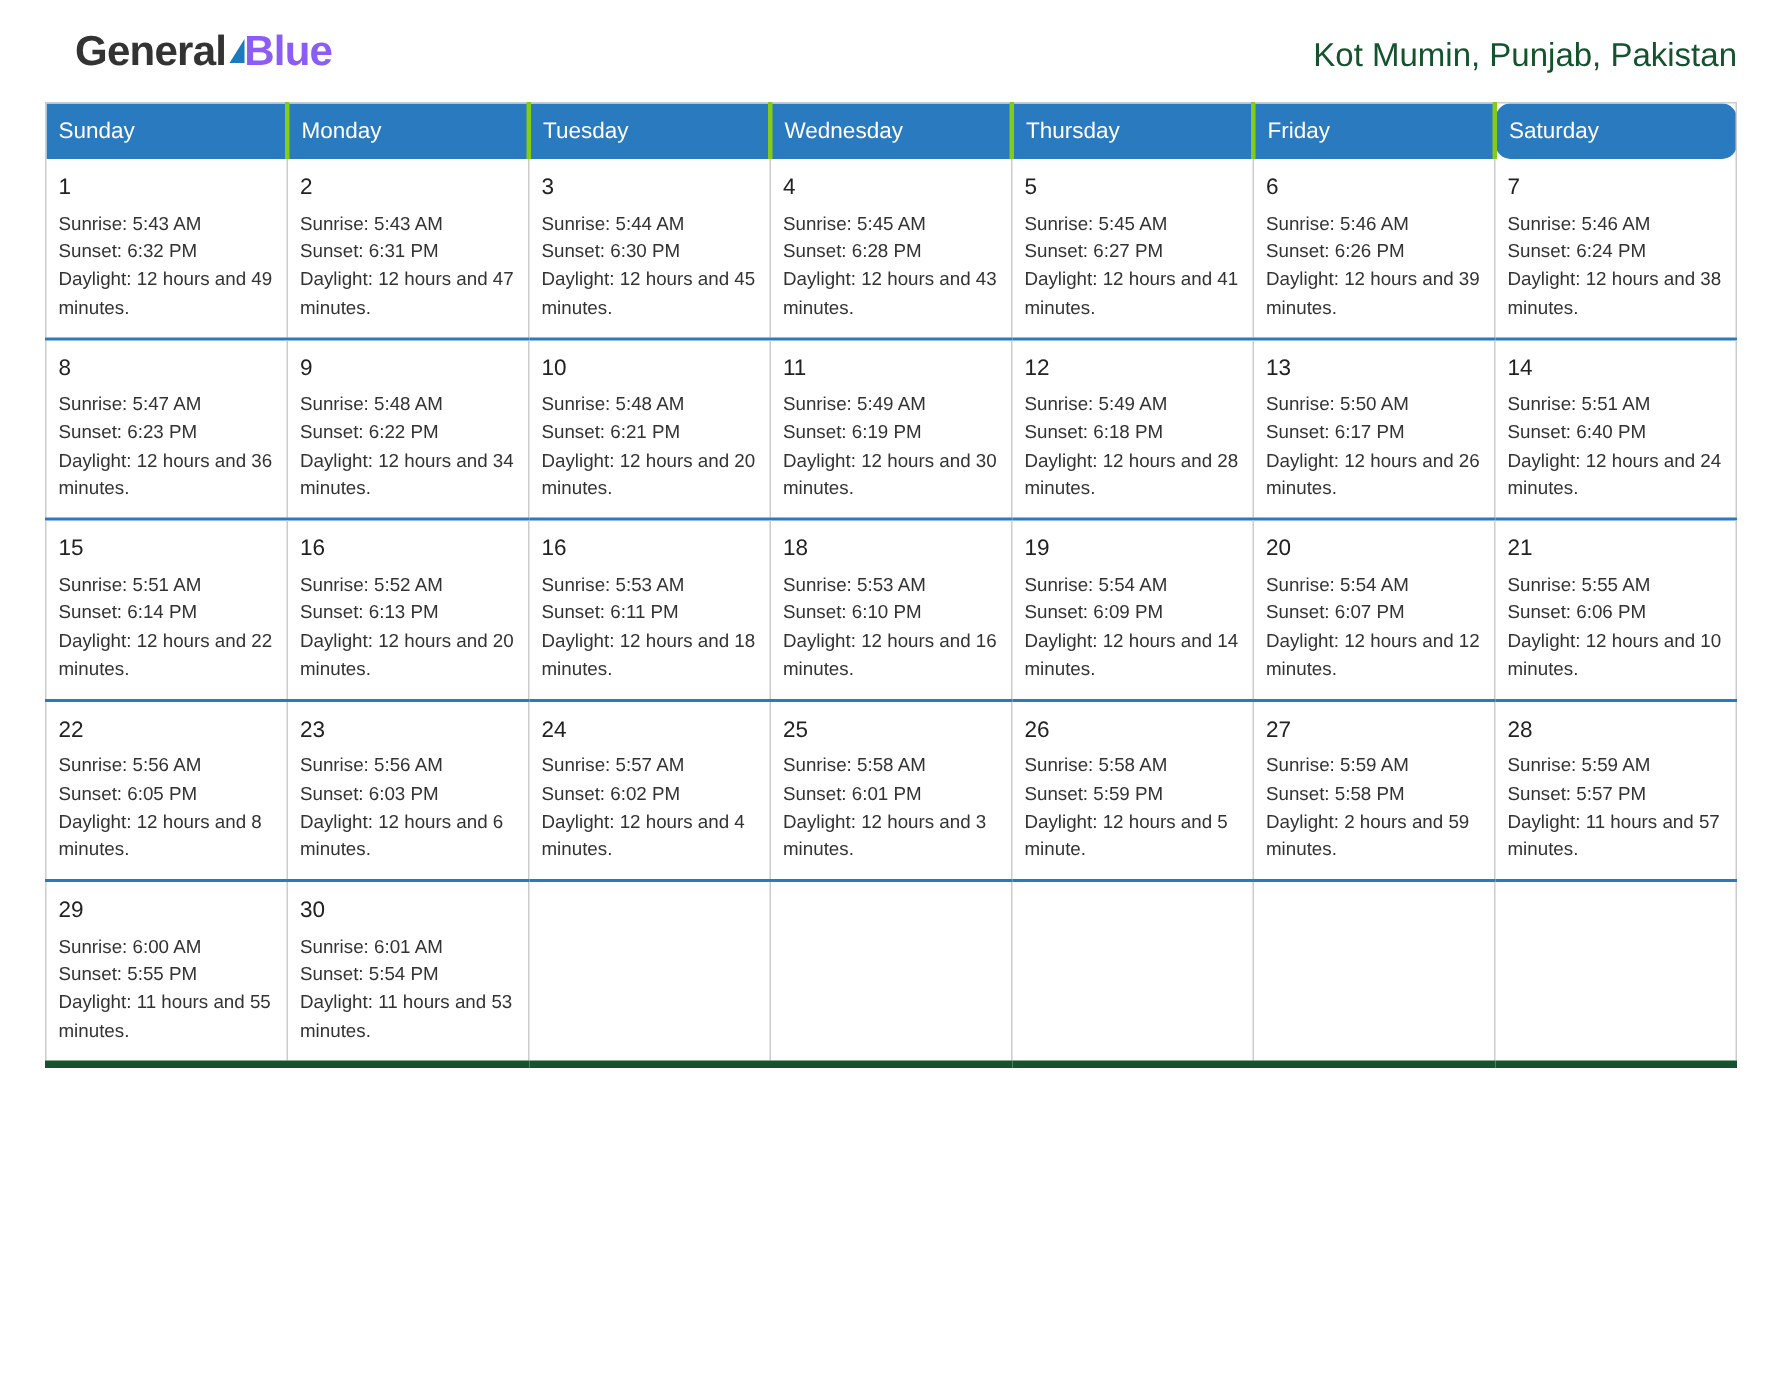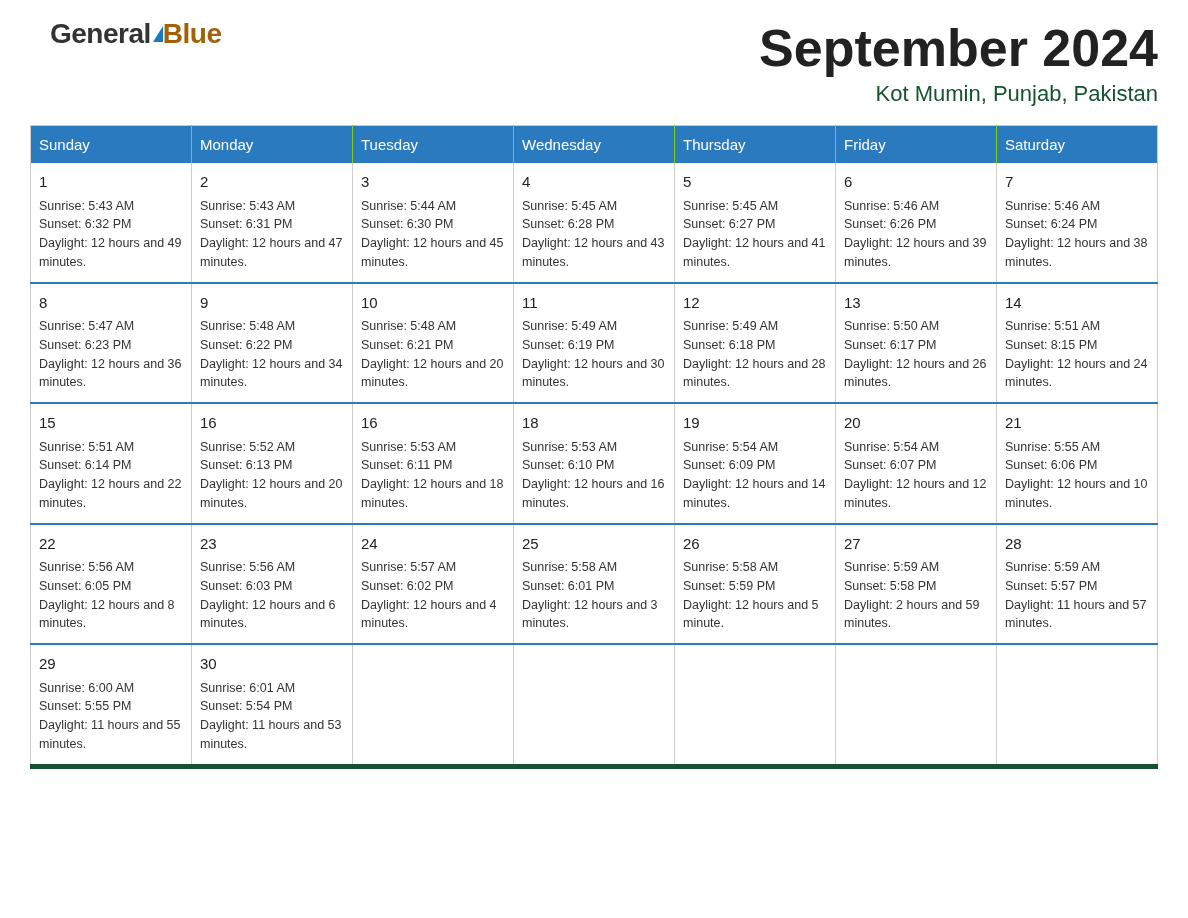--- a/index.html
+++ b/index.html
@@ -23,21 +23,21 @@
     }
     .logo-general {
       font-size: 28px;
       font-weight: bold;
       color: #333;
       letter-spacing: -0.5px;
     }
     .logo-blue {
       font-size: 28px;
       font-weight: bold;
-      color: #a16207;
+      color: #8b5cf6;
       letter-spacing: -0.5px;
     }
     .logo-triangle {
       display: inline-block;
       width: 0;
       height: 0;
       border-left: 10px solid transparent;
       border-bottom: 16px solid #1a7abf;
       vertical-align: middle;
       margin-left: 2px;
@@ -62,24 +62,25 @@
       border-collapse: collapse;
       border: 1px solid #ccc;
     }
     .calendar th {
       background-color: #2a7abf;
       color: #fff;
       padding: 10px 8px;
       text-align: left;
       font-size: 15px;
       font-weight: normal;
-      border-right: 1px solid #84cc16;
+      border-right: 3px solid #84cc16;
     }
     .calendar th:last-child {
       border-right: none;
+      border-radius: 10px;
     }
     .calendar td {
       vertical-align: top;
       padding: 8px 8px 10px 8px;
       border-right: 1px solid #ccc;
       border-bottom: 2px solid #2a7abf;
       width: 14.28%;
       font-size: 12.5px;
       color: #333;
       line-height: 1.5;
@@ -112,21 +113,20 @@
   <div class="logo">
     <div class="logo-line1">
       <span class="logo-general">General</span>
       <span class="logo-triangle"></span>
     </div>
     <div>
       <span class="logo-blue">Blue</span>
     </div>
   </div>
   <div class="title-block">
-    <h1>September 2024</h1>
     <h2>Kot Mumin, Punjab, Pakistan</h2>
   </div>
 </div>
 
 <table class="calendar">
   <thead>
     <tr>
     <th>Sunday</th>
         <th>Monday</th>
         <th>Tuesday</th>
@@ -214,21 +214,21 @@
       </td>
         <td>
         <span class="day-number">13</span>
         <span>Sunrise: 5:50 AM</span><br>
         <span>Sunset: 6:17 PM</span><br>
         <span>Daylight: 12 hours and 26 minutes.</span>
       </td>
         <td>
         <span class="day-number">14</span>
         <span>Sunrise: 5:51 AM</span><br>
-        <span>Sunset: 8:15 PM</span><br>
+        <span>Sunset: 6:40 PM</span><br>
         <span>Daylight: 12 hours and 24 minutes.</span>
       </td>
       </tr>
       <tr>
         <td>
         <span class="day-number">15</span>
         <span>Sunrise: 5:51 AM</span><br>
         <span>Sunset: 6:14 PM</span><br>
         <span>Daylight: 12 hours and 22 minutes.</span>
       </td>

